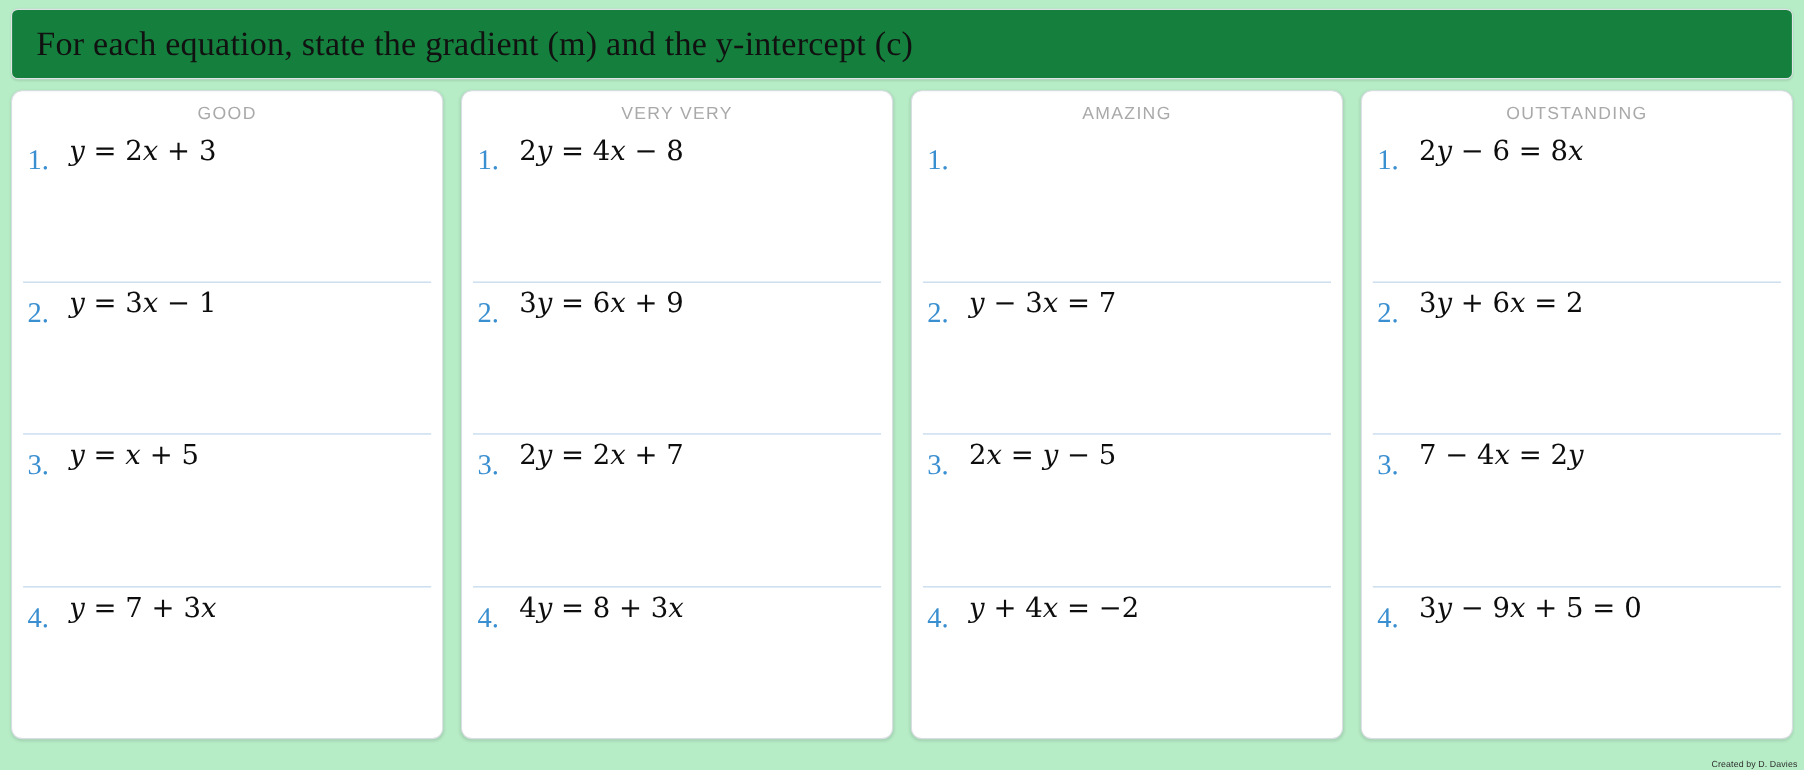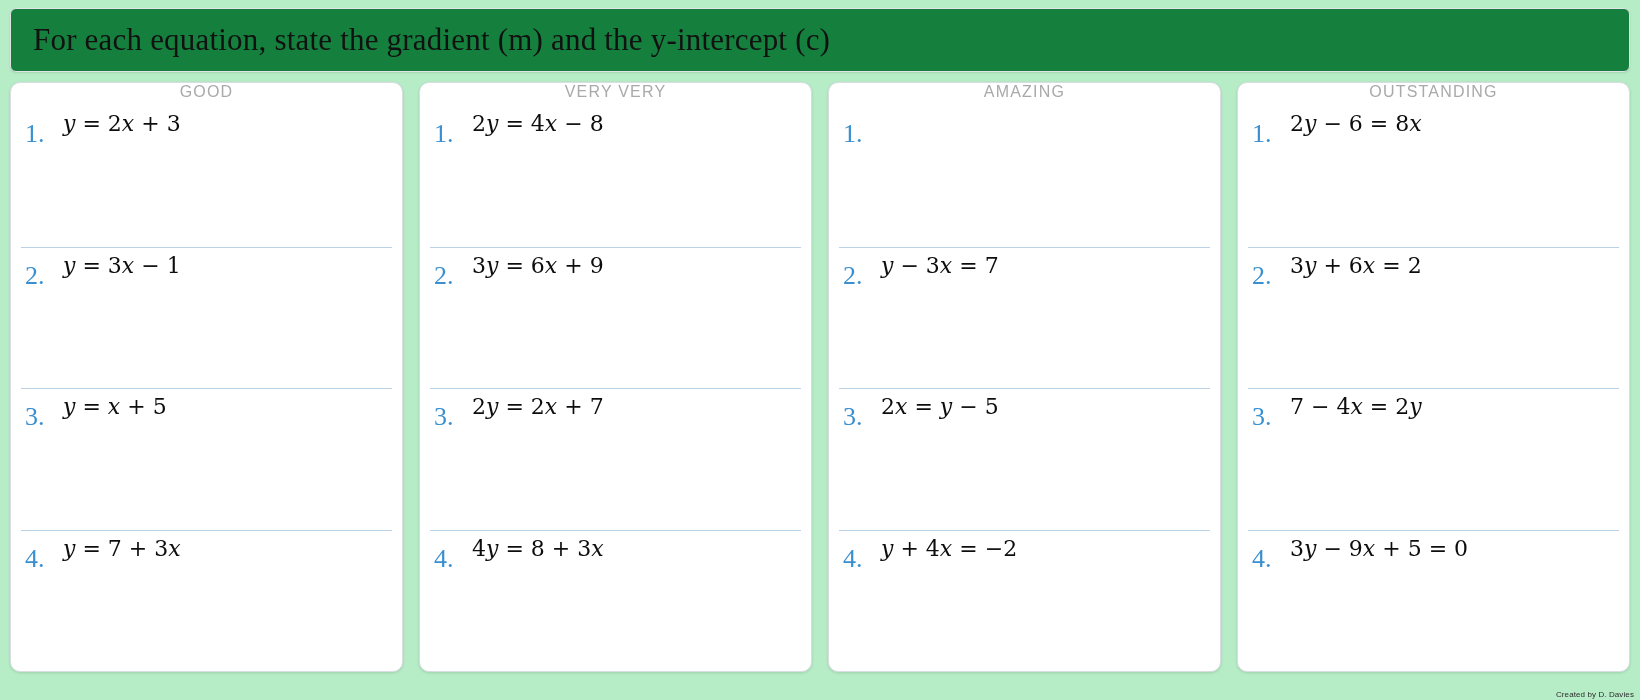--- a/index.html
+++ b/index.html
@@ -47,21 +47,21 @@
   }
   .card {
     box-sizing: border-box;
     flex: 1 1 0;
     background: #ffffff;
     border: 1px solid #d8dde1;
     border-radius: 10px;
     box-shadow: 0 1px 3px rgba(0,0,0,0.12);
     display: flex;
     flex-direction: column;
-    padding: 0 0 0 0;
+    padding: 12px 0 0 0;
     overflow: hidden;
   }
   .card-header {
     text-align: center;
     font-size: 16px;
     color: #a9a9a9;
     letter-spacing: 1.2px;
     font-family: "Liberation Sans", sans-serif;
     padding-bottom: 4px;
   }
@@ -90,21 +90,21 @@
     color: #3a8fd0;
     font-family: "Liberation Serif", serif;
     font-size: 26px;
     line-height: 1;
     padding-top: 10px;
     width: 34px;
     flex: 0 0 34px;
   }
   .q-eq {
     font-family: "DejaVu Serif", serif;
-    font-size: 22px;
+    font-size: 25px;
     color: #0d0d0d;
     line-height: 1.15;
     white-space: nowrap;
     padding-left: 4px;
   }
   .q-eq .v {
     font-style: italic;
   }
   .footer-credit {
     position: absolute;

